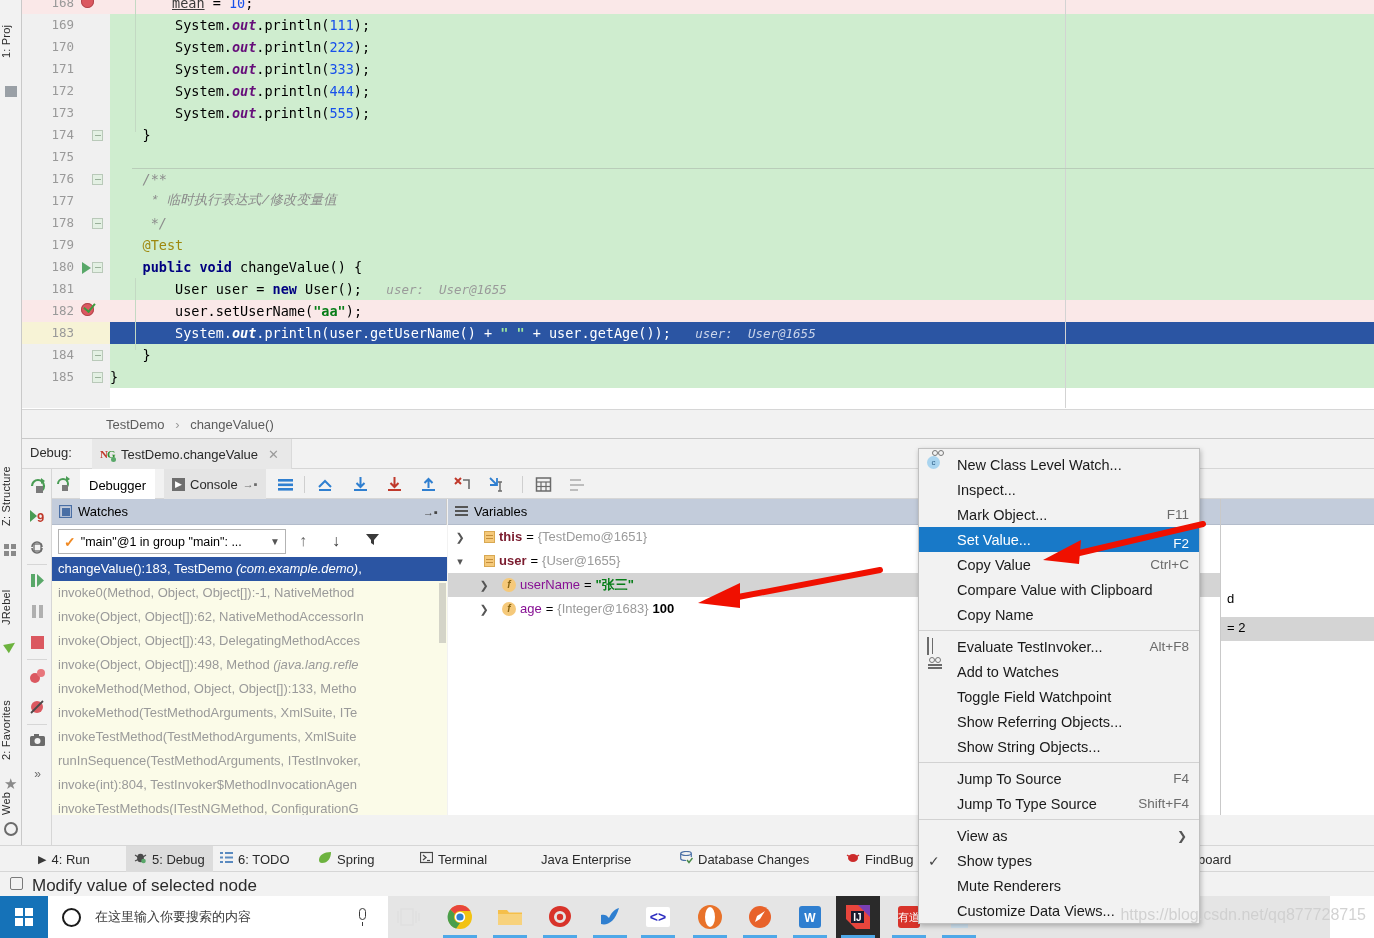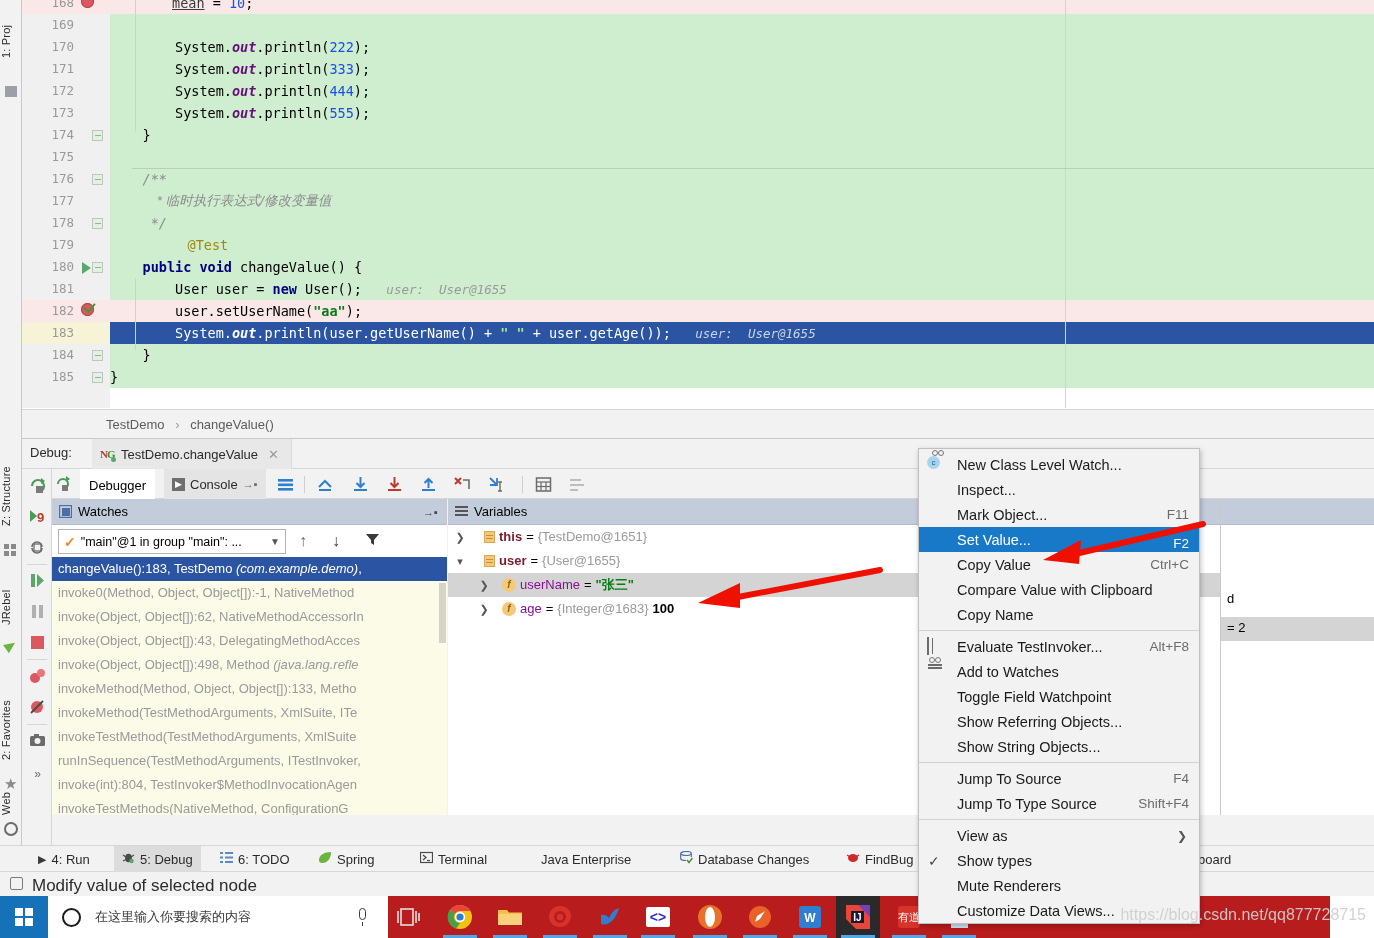--- a/index.html
+++ b/index.html
@@ -58,21 +58,21 @@
   .band-sel   { background: #2b55a3; }
   .band-white { background: #ffffff; }
   .gut-yellow { position:absolute; left:0; width:88px; height:22px; background:#f7f3d6; }
   .gut-grey   { position:absolute; left:0; width:88px; height:22px; background:#f0f0f0; }
   .gut-pink   { position:absolute; left:0; width:88px; height:22px; background:#fae8e8; }
 
   .kw   { color: #000080; font-weight: bold; }
   .num  { color: #1750eb; }
   .str  { color: #067d17; font-weight: bold; }
   .fld  { color: #660e7a; font-weight: bold; font-style: italic; }
-  .anno { color: #9e880d; margin-left: 45px; }
+  .anno { color: #9e880d; }
   .cmt  { color: #8c8c8c; font-style: italic; }
   .hint { color: #9a9a9a; font-style: italic; font-size: 12.5px; }
   .hintw{ color: #c9d4ea; font-style: italic; font-size: 12.5px; }
   .selw { color: #ffffff; }
 
   .margin-guide {
     position:absolute; top:0; width:1px; height:408px; background:#d3d3d3;
   }
   .indent-guide {
     position:absolute; width:1px; background:#c3d9c3;
@@ -235,21 +235,21 @@
 
   
   .bottombar {
     position:absolute; left:0; top:845px; width:1374px; height:27px;
     background:#f2f2f2; border-top:1px solid #d6d6d6; border-bottom:1px solid #d6d6d6;
   }
   .bb-item {
     position:absolute; top:0; height:27px; line-height:27px; font-size:13px;
     color:#2b2b2b; display:flex; align-items:center; gap:5px; padding:0 8px;
   }
-  .bb-item.active { background:#dcdcdc; }
+  .bb-item.active { background:#dcdcdc;margin-left:12px; }
 
   .statusbar {
     position:absolute; left:0; top:872px; width:1374px; height:24px;
     background:#f2f2f2;
   }
   .status-text { position:absolute; left:32px; top:4px; font-size:17px; color:#2b2b2b; }
   .status-ico {
     position:absolute; left:10px; top:5px; width:13px; height:13px;
     border:1px solid #7a7a7a; border-radius:2px;
   }
@@ -295,21 +295,21 @@
     position:absolute; bottom:0; width:6px;height:6px;border:1.4px solid #777;border-radius:50%;
   }
   .ico-watches .o1{ left:2px;} .ico-watches .o2{ left:8px;}
 
   
   .arrow-svg { position:absolute; z-index:60; pointer-events:none; }
 
   
   .taskbar {
     position:absolute; left:0; top:896px; width:1330px; height:42px;
-    background:#b91c1c;
+    background:#e5e5e5;
   }
   .start-btn {
     position:absolute; left:0; top:0; width:48px; height:42px;
     background:#1572b8; display:flex; align-items:center; justify-content:center;
   }
   .win-logo { width:19px; height:19px; position:relative; }
   .win-logo span { position:absolute; width:8px; height:8px; background:#ffffff; }
   .search-box {
     position:absolute; left:48px; top:0; width:340px; height:42px;
     background:#ffffff; display:flex; align-items:center;
@@ -429,27 +429,28 @@
     <div class="run-tri" style="left:60px; top:262px;"></div>
     <div class="fold-mark" style="left:70px; top:130px;"></div>
     <div class="fold-mark" style="left:70px; top:174px;"></div>
     <div class="fold-mark" style="left:70px; top:218px;"></div>
     <div class="fold-mark" style="left:70px; top:262px;"></div>
     <div class="fold-mark" style="left:70px; top:350px;"></div>
     <div class="fold-mark" style="left:70px; top:372px;"></div>
 
     <div class="codeline" style="top:-8px; left:150px;"><span style="text-decoration:underline;color:#3a3a3a;">mean</span> = <span class="num">10</span>;</div>
 
+    <div class="codeline" style="top:14px;">        System.<span class="fld">out</span>.println(<span class="num">111</span>);</div>
     <div class="codeline" style="top:36px;">        System.<span class="fld">out</span>.println(<span class="num">222</span>);</div>
     <div class="codeline" style="top:58px;">        System.<span class="fld">out</span>.println(<span class="num">333</span>);</div>
     <div class="codeline" style="top:80px;">        System.<span class="fld">out</span>.println(<span class="num">444</span>);</div>
     <div class="codeline" style="top:102px;">        System.<span class="fld">out</span>.println(<span class="num">555</span>);</div>
     <div class="codeline" style="top:124px;">    }</div>
     <div class="codeline" style="top:168px;"><span class="cmt">    /**</span></div>
-    <div class="codeline" style="top:190px; font-family:Liberation Sans, sans-serif;padding-left:28px;"><span class="cmt">     * <span>临时执行表达式/修改变量值</span></span></div>
+    <div class="codeline" style="top:190px; font-family:Liberation Mono, monospace;"><span class="cmt">     * <span>临时执行表达式/修改变量值</span></span></div>
     <div class="codeline" style="top:212px;"><span class="cmt">     */</span></div>
     <div class="codeline" style="top:234px;">    <span class="anno">@Test</span></div>
     <div class="codeline" style="top:256px;">    <span class="kw">public</span> <span class="kw">void</span> <span>changeValue()</span> {</div>
     <div class="codeline" style="top:278px;">        User user = <span class="kw">new</span> User();   <span class="hint">user:  <span>User@1655</span></span></div>
     <div class="codeline" style="top:300px;">        user.setUserName(<span class="str">"<span>aa</span>"</span>);</div>
     <div class="codeline selw" style="top:322px;">        System.<span style="color:#ffffff;font-weight:bold;font-style:italic;">out</span>.println(user.getUserName() + <span style="color:#9fe89f;font-weight:bold;">" "</span> + user.getAge());   <span class="hintw">user:  <span>User@1655</span></span></div>
     <div class="codeline" style="top:344px;">    }</div>
     <div class="codeline" style="top:366px;">}</div>
   </div>
 
@@ -646,21 +647,21 @@
         <div class="frame-row sel"><span>changeValue():183, TestDemo </span><span class="it">(com.example.demo)</span><span>,</span></div>
         <div class="frame-row"><span>invoke0(Method, Object, Object[]):-1, NativeMethod</span></div>
         <div class="frame-row"><span>invoke(Object, Object[]):62, NativeMethodAccessorIn</span></div>
         <div class="frame-row"><span>invoke(Object, Object[]):43, DelegatingMethodAcces</span></div>
         <div class="frame-row"><span>invoke(Object, Object[]):498, Method </span><span class="it">(java.lang.refle</span></div>
         <div class="frame-row"><span>invokeMethod(Method, Object, Object[]):133, Metho</span></div>
         <div class="frame-row"><span>invokeMethod(TestMethodArguments, XmlSuite, ITe</span></div>
         <div class="frame-row"><span>invokeTestMethod(TestMethodArguments, XmlSuite</span></div>
         <div class="frame-row"><span>runInSequence(TestMethodArguments, ITestInvoker,</span></div>
         <div class="frame-row"><span>invoke(int):804, TestInvoker$MethodInvocationAgen</span></div>
-        <div class="frame-row"><span>invokeTestMethods(NativeMethod, ConfigurationG</span></div>
+        <div class="frame-row"><span>invokeTestMethods(ITestNGMethod, ConfigurationG</span></div>
       </div>
       <div style="position:absolute;right:0;top:84px;width:7px;height:60px;background:#d4d4c8;"></div>
     </div>
 
     <div class="panel-vars">
       <div class="panel-head">
         <span class="ph-ico">
             <i style="top:1px;"></i>
             <i style="top:5px;"></i>
             <i style="top:9px;"></i>

